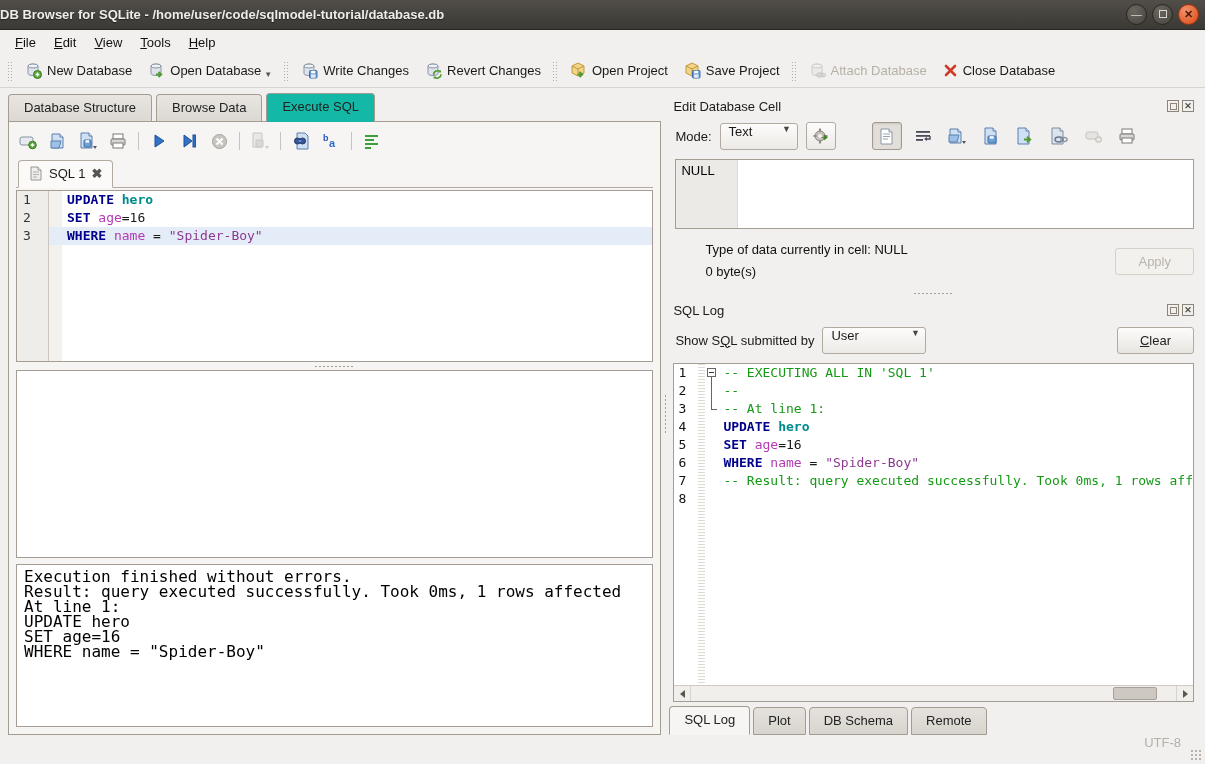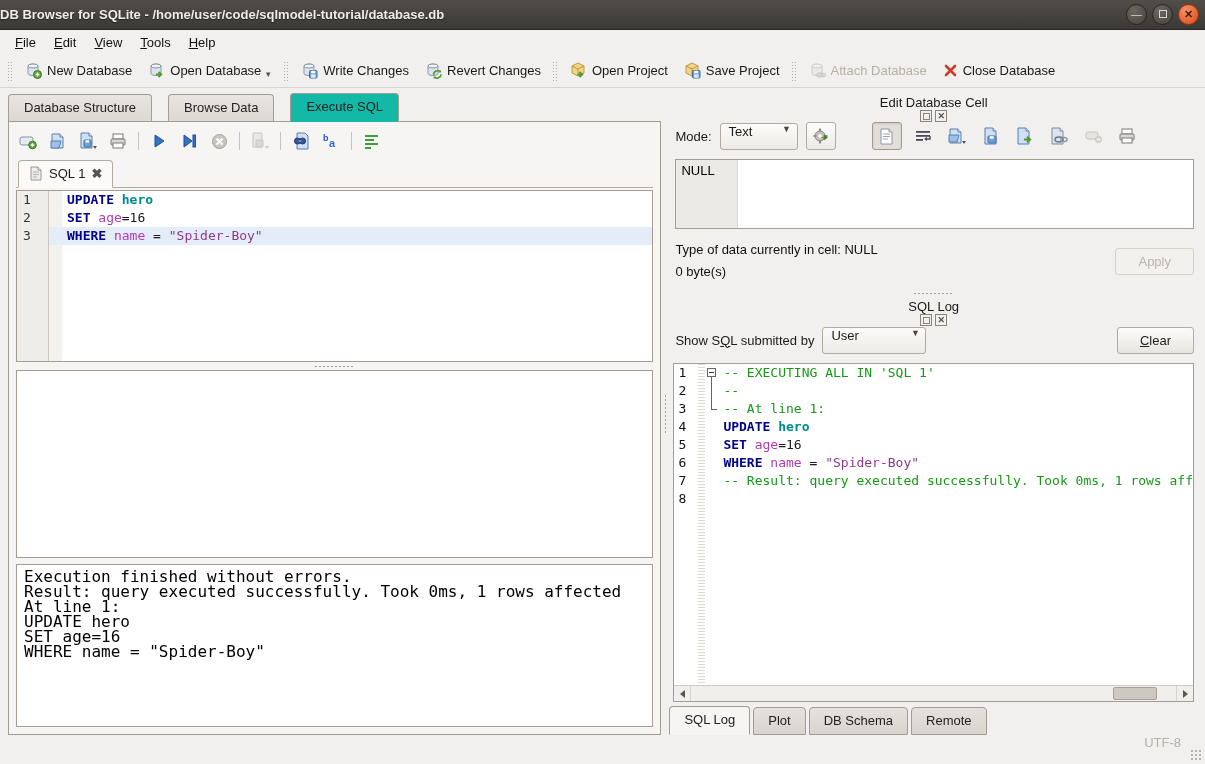--- a/index.html
+++ b/index.html
@@ -42,21 +42,21 @@
   .left-pane{width:694px; display:flex; flex-direction:column; min-height:0;}
   .vsplit{width:9px; position:relative;}
   .vsplit::after{content:""; position:absolute; left:3px; top:50%; margin-top:-20px;
     width:3px; height:40px;
     background-image:radial-gradient(#a59d92 1px, transparent 1px); background-size:3px 4px;}
   .right-pane{flex:1; display:flex; flex-direction:column; padding-right:9px; min-height:0;}
   
   .main-tabs{display:flex; height:28px; align-items:flex-end; padding-left:0;}
   .main-tab{padding:5px 15px 6px; border:1px solid #a49c91; border-bottom:none;
     border-radius:4px 4px 0 0; background:linear-gradient(#e9e6e2,#dcd8d2);
-    margin-right:16px; color:#222;}
+    margin-right:4px; color:#222;}
   .main-tab.active{background:#14b8a6; padding-bottom:8px; position:relative; z-index:2; margin-bottom:-1px;}
   
   .left-frame{flex:1; border:1px solid #a49c91; background:#f7f5f3; padding:7px;
     display:flex; flex-direction:column; min-height:0; position:relative; z-index:1;}
   .ed-toolbar{height:30px; display:flex; align-items:center; gap:10px; padding:0 2px 6px;}
   .ed-tbtn{width:20px; height:20px; display:flex; align-items:center; justify-content:center;}
   .ed-sep{width:1px; height:18px; background:#c9c3bb;}
   .sqltab-bar{height:29px; display:flex; align-items:flex-end; border-bottom:1px solid #b3aba1;}
   .sqltab{display:flex; align-items:center; gap:6px; padding:5px 10px 6px;
     border:1px solid #b3aba1; border-bottom:1px solid #fbfaf9; border-radius:4px 4px 0 0;
@@ -83,21 +83,21 @@
   .hsplit{height:8px; position:relative;}
   .hsplit::after{content:""; position:absolute; top:3px; left:50%; margin-left:-20px;
     width:40px; height:3px;
     background-image:radial-gradient(#a59d92 1px, transparent 1px); background-size:4px 3px;}
   .results-box{height:188px; border:1px solid #a59d93; background:#fff;}
   .execlog-box{flex:1; border:1px solid #a59d93; background:#fff; margin-top:6px;
     padding:4px 7px; overflow:hidden;}
   .execlog-line{font-family:"DejaVu Sans Mono", monospace; font-size:16px; height:15px;
     line-height:15px; white-space:pre; color:#000;}
   
-  .dock-header{height:22px; display:flex; align-items:center; padding:0 2px 0 4px; margin-top:2px;flex-direction:column;}
+  .dock-header{height:22px; display:flex; align-items:center; padding:0 2px 0 4px; margin-top:2px;}
   .dock-title{flex:1; color:#1a1a1a;}
   .dock-btns{display:flex; gap:3px;}
   .dock-btn{width:12px; height:12px; border:1px solid #8c8478; position:relative; background:#f2f0ee;}
   .dock-btn.float::after{content:""; position:absolute; left:2px; top:2px; width:5px; height:5px;
     border:1px solid #8c8478;}
   .dock-btn.closer{font-size:9px; line-height:10px; text-align:center; color:#55504a; font-weight:bold;}
   .mode-row{height:38px; display:flex; align-items:center; gap:8px; padding:2px 2px 2px 6px;}
   .combo{height:27px; background:linear-gradient(#fdfcfb,#eceae6); border:1px solid #b2aaa0;
     border-radius:3px; display:flex; padding-left:8px; position:relative;}
   .combo .val{flex:1;}
@@ -105,21 +105,21 @@
   .mode-combo{width:78px;}
   .icon-btn{width:25px; height:24px; display:flex; align-items:center; justify-content:center; border-radius:3px;}
   .icon-btn.framed{border:1px solid #b2aaa0; background:linear-gradient(#fdfcfb,#eceae6); width:30px; height:28px;}
   .icon-btn.pressed{border:1px solid #a29a8f; background:#e2dfda; box-shadow:inset 0 1px 2px #c9c4bd; width:30px; height:28px;}
   .cellicons{display:flex; align-items:center; gap:9px; margin-left:28px;}
   .cell-editor{height:70px; border:1px solid #a59d93; background:#fff; margin:4px 2px 0 6px;
     display:flex; overflow:hidden;}
   .cell-null-col{width:62px; background:#eceae6; border-right:1px solid #dcd8d2;
     font-family:"Liberation Sans", sans-serif; padding:3px 0 0 5px; color:#000;}
   .cell-info-row{display:flex; padding:10px 2px 6px 6px; align-items:center;}
-  .cell-info-text{flex:1;}
+  .cell-info-text{flex:1;margin-left:30px;}
   .cell-info-text div{height:22px; line-height:22px; color:#111;}
   .btn{height:27px; padding:0 22px; border:1px solid #b2aaa0; border-radius:3px;
     background:linear-gradient(#fdfcfb,#e8e5e0); color:#222; display:flex; align-items:center; justify-content:center;}
   .btn.disabled{background:#f3f1ee; border-color:#d6d0c8; color:#b9b3ab;}
   .filter-row{height:42px; display:flex; align-items:center; gap:8px; padding:4px 2px 8px 6px;}
   .user-combo{width:104px;}
   .filter-label u{text-decoration:underline;}
   .spacer{flex:1;}
   
   .sqllog-box{flex:1; border:1px solid #a59d93; background:#fff; margin:0 2px 0 4px;

